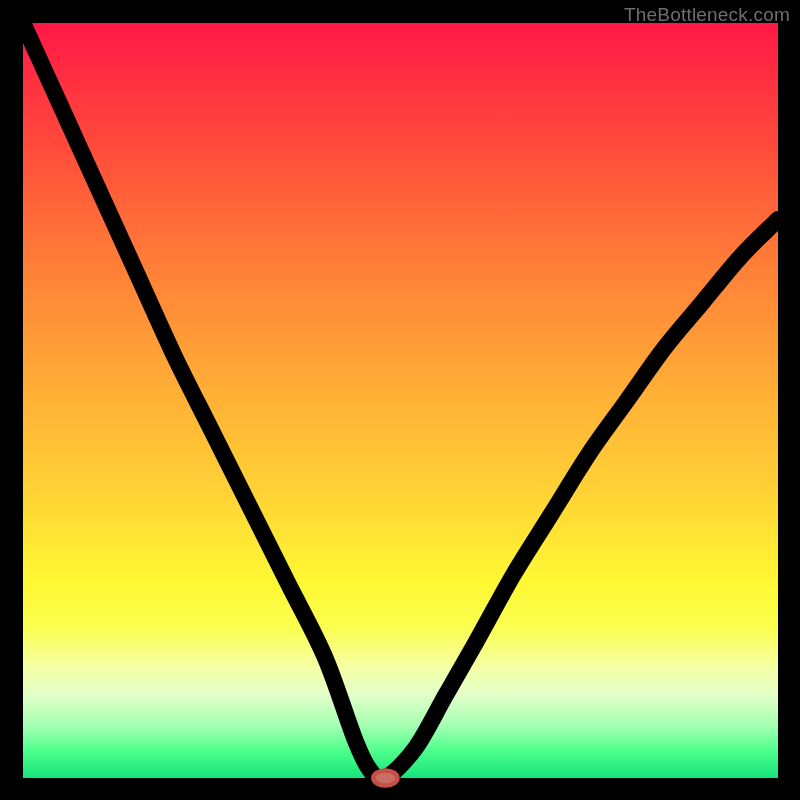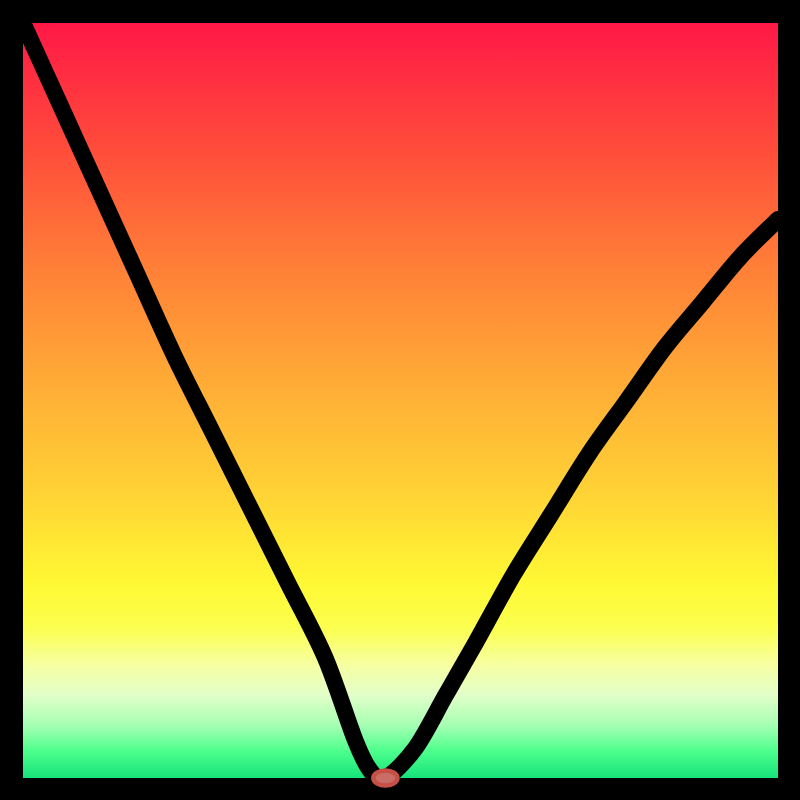--- a/index.html
+++ b/index.html
@@ -64,19 +64,20 @@
   .marker {
     fill: #c96d66;
     stroke: #c64f46;
     stroke-width: 0.6;
   }
 </style>
 </head>
 <body>
 
 <div class="frame">
+  <div class="watermark">TheBottleneck.com</div>
   <div class="plot-area">
     <svg class="curve" viewBox="0 0 100 100" preserveAspectRatio="none">
       <path id="curve-path" d="M 0.00 0.00 C 0.80 1.76, 3.40 7.48, 5.00 11.00 C 6.60 14.52, 8.40 18.48, 10.00 22.00 C 11.60 25.52, 13.40 29.48, 15.00 33.00 C 16.60 36.52, 18.40 40.64, 20.00 44.00 C 21.60 47.36, 23.40 50.80, 25.00 54.00 C 26.60 57.20, 28.40 60.80, 30.00 64.00 C 31.60 67.20, 33.40 70.80, 35.00 74.00 C 36.60 77.20, 38.56 80.64, 40.00 84.00 C 41.44 87.36, 43.04 92.60, 44.00 95.00 C 44.96 97.40, 45.36 98.20, 46.00 99.00 C 46.64 99.80, 47.04 100.48, 48.00 100.00 C 48.96 99.52, 50.72 97.76, 52.00 96.00 C 53.28 94.24, 54.72 91.24, 56.00 89.00 C 57.28 86.76, 58.56 84.56, 60.00 82.00 C 61.44 79.44, 63.40 75.72, 65.00 73.00 C 66.60 70.28, 68.40 67.56, 70.00 65.00 C 71.60 62.44, 73.40 59.40, 75.00 57.00 C 76.60 54.60, 78.40 52.24, 80.00 50.00 C 81.60 47.76, 83.40 45.08, 85.00 43.00 C 86.60 40.92, 88.40 38.92, 90.00 37.00 C 91.60 35.08, 93.40 32.76, 95.00 31.00 C 96.60 29.24, 99.20 26.80, 100.00 26.00"></path>
       <ellipse id="curve-marker" class="marker" cx="48.00" cy="100.00" rx="1.6" ry="1" style="fill: rgb(201, 109, 102);"></ellipse>
     </svg>
   </div>
 </div>
 
 </body></html>

